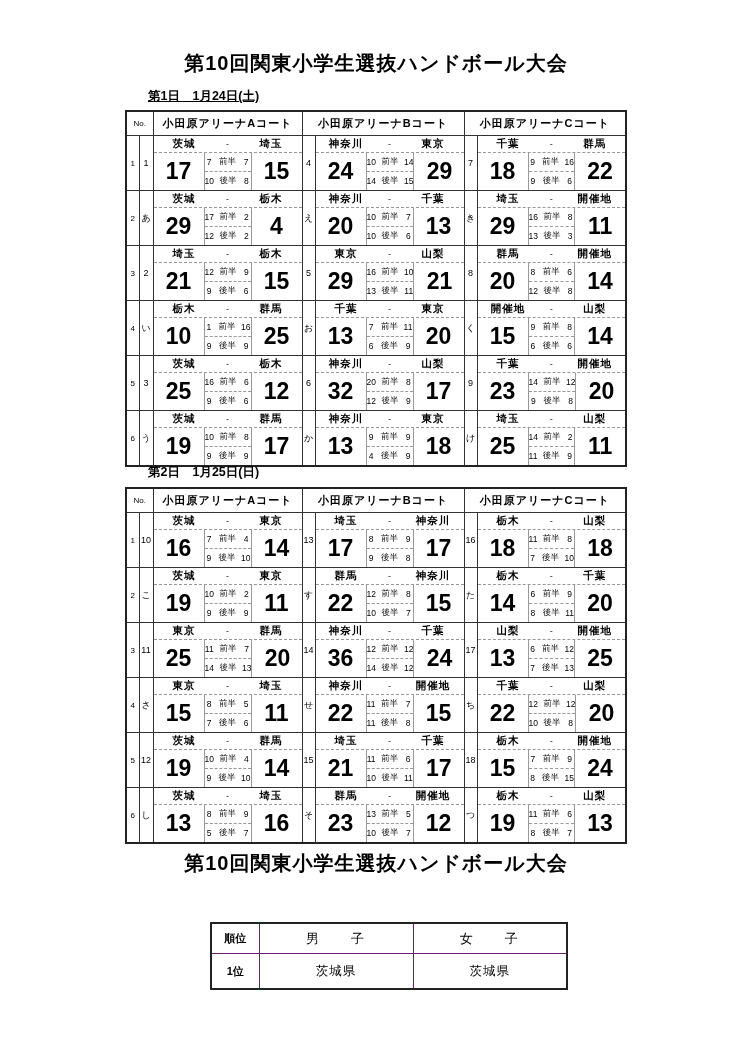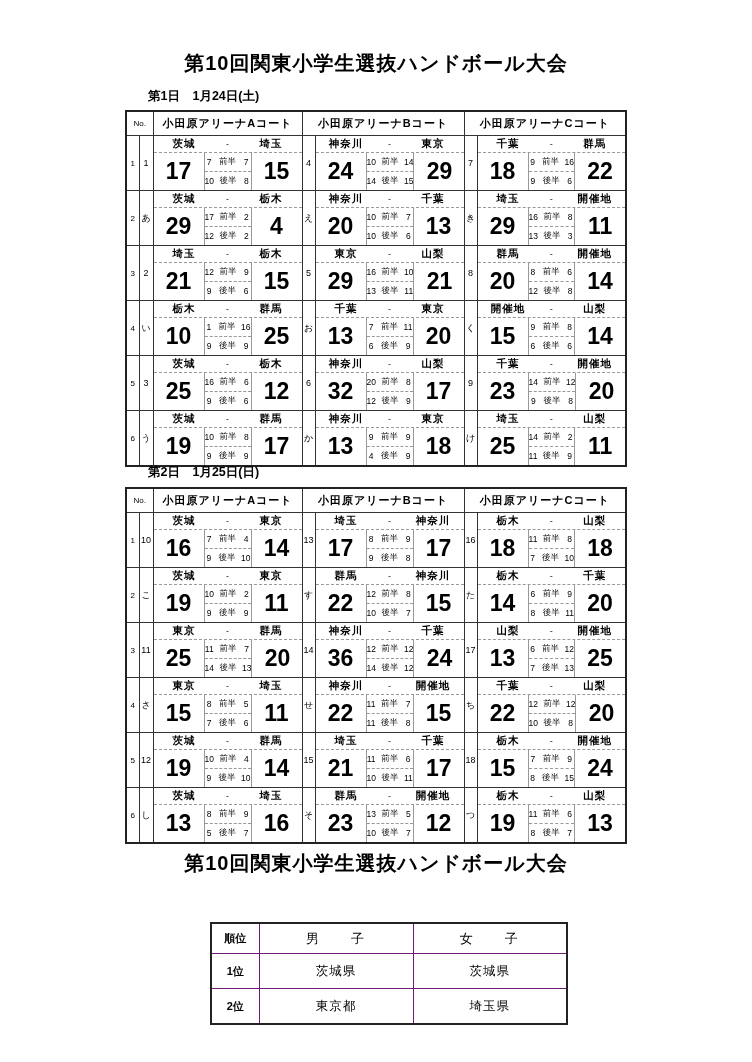--- a/index.html
+++ b/index.html
@@ -5,21 +5,21 @@
   html,body{margin:0;padding:0;background:#fff;}
   body{font-family:"Liberation Sans",sans-serif;color:#000;}
   .page{position:relative;width:752px;height:1062px;background:#fff;overflow:hidden;}
 
   .main-title{position:absolute;left:0;width:752px;text-align:center;
     font-size:20px;font-weight:700;letter-spacing:1px;margin:0;}
   .main-title.top{top:50px;}
   .main-title.bottom{top:850px;}
 
   .day-label{position:absolute;left:148px;font-size:12.5px;font-weight:700;}
-  #day1-label{top:88px;}
+  #day1-label{top:88px;text-decoration:underline;}
   #day2-label{top:464px;}
 
   table.day-table{position:absolute;left:125px;width:500px;border-collapse:collapse;
     table-layout:fixed;border:2px solid #222;}
   #day1-table{top:110px;}
   #day2-table{top:487px;}
 
   table.day-table th,table.day-table td{border:1px solid #333;padding:0;}
   th.no-h{font-size:8px;font-weight:400;text-align:center;vertical-align:middle;padding-left:1px;height:23px;}
   th.court-h{font-size:11px;font-weight:700;text-align:center;vertical-align:middle;height:23px;letter-spacing:1px;}
@@ -1093,21 +1093,16 @@
         <th class="group-h">男　　子</th>
         <th class="group-h">女　　子</th>
       </tr>
     </thead>
     <tbody>
       <tr>
         <td class="rank-c">1位</td>
         <td class="name-c">茨城県</td>
         <td class="name-c">茨城県</td>
       </tr>
-      <tr>
-        <td class="rank-c">2位</td>
-        <td class="name-c">東京都</td>
-        <td class="name-c">埼玉県</td>
-      </tr>
     </tbody>
   </table>
 
 </div>
 
 </body></html>

